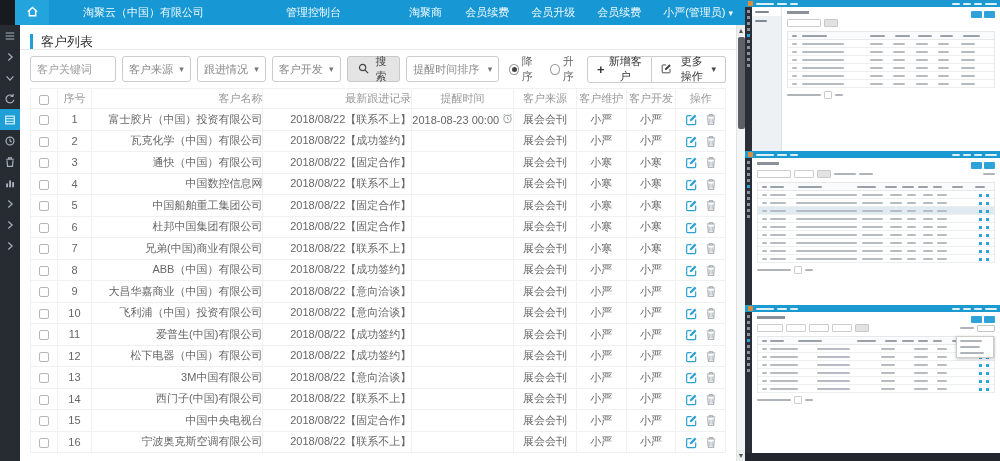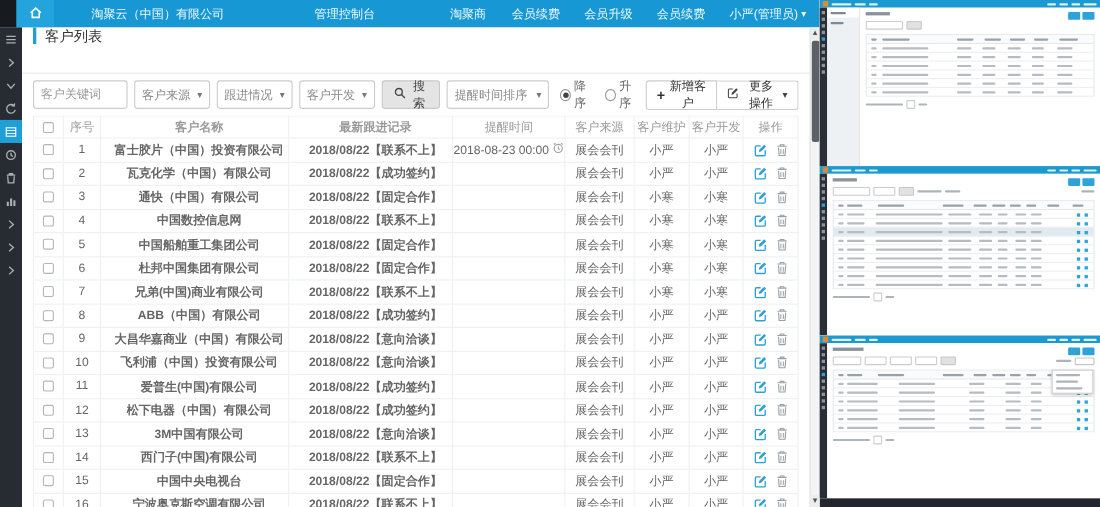--- a/index.html
+++ b/index.html
@@ -29,21 +29,21 @@
   .rail-item { height:21px; display:flex; align-items:center; justify-content:center; cursor:pointer; }
   .rail-item svg { width:12px; height:12px; }
   .rail-item.active { background:#1f9fd8; }
 
   .submenu { width:75px; background:#edf0f3; border-right:1px solid #dfe3e7; flex:none; }
   .menu-item { height:25px; line-height:25px; padding-left:8px; font-size:11px; color:#5a6b7d; cursor:pointer; border-bottom:1px solid #e4e8eb; }
   .menu-item.active { background:#ffffff; color:#333; }
 
   .main { flex:1; min-width:0; background:#fff; display:flex; flex-direction:column; }
 
-  .page-header { height:42px; flex:none; display:flex; align-items:flex-start; padding:0 10px; border-bottom:1px solid #e9e9e9; }
+  .page-header { height:25px; flex:none; display:flex; align-items:flex-end; padding:0 10px; border-bottom:1px solid #e9e9e9; }
   .page-title { font-size:13px; color:#333; border-left:3px solid #1f9fd8; padding-left:8px; line-height:15px; }
   .header-btns { margin-left:auto; display:flex; gap:5px; }
   .btn-blue { background:#2fa3d9; color:#fff; border:1px solid #2b97c9; border-radius:3px; font-size:11px; padding:3px 9px; cursor:pointer; }
 
   .toolbar { height:38px; flex:none; display:flex; align-items:center; gap:6px; padding:0 10px; }
   .tb-input { width:86px; height:26px; border:1px solid #ccc; border-radius:3px; padding:0 6px; font-size:11px; color:#555; font-family:inherit; }
   .tb-input::placeholder { color:#9a9a9a; }
   .select { width:78px; height:26px; border:1px solid #ccc; border-radius:3px; background:#fff; display:flex; align-items:center; padding:0 6px; color:#8a8a8a; cursor:pointer; }
   .select .caret { margin-left:auto; font-size:9px; color:#777; }
   .select.wide { width:106px; }
@@ -56,21 +56,21 @@
   .btn-white.first { border-radius:3px 0 0 3px; }
   .btn-white.last { border-radius:0 3px 3px 0; border-left:none; }
   .plus { font-size:13px; font-weight:bold; line-height:1; }
 
   
   .tablewrap { flex:1; min-height:0; overflow:hidden; padding:0 10px; }
   table { width:100%; border-collapse:collapse; table-layout:fixed; }
   th, td { border:1px solid #eef0f1; font-weight:normal; font-size:11px; overflow:hidden; white-space:nowrap; }
   thead th { height:20px; color:#999; }
   tbody td { height:21.5px; color:#666; }
-  th.l, td.l { text-align:center; padding-left:8px;font-weight:bold; }
+  th.l, td.l { text-align:right; padding-left:8px; }
   th.c, td.c { text-align:center; }
   .checkbox { display:inline-block; width:10px; height:10px; border:1px solid #b5b5b5; border-radius:2px; background:#fff; vertical-align:middle; cursor:pointer; }
   td.remind span { margin-right:3px; }
   .opcell svg { vertical-align:middle; cursor:pointer; }
   .opcell .edit { margin-right:7px; }
 
   
   .scrollbar { width:9px; background:#f3f4f5; border-left:1px solid #e2e2e2; flex:none; position:relative; }
   .sb-arrow { height:11px; display:flex; align-items:center; justify-content:center; font-size:7px; color:#555; background:#eceded; cursor:pointer; }
   .sb-arrow.bottom { position:absolute; bottom:0; left:0; right:0; }

